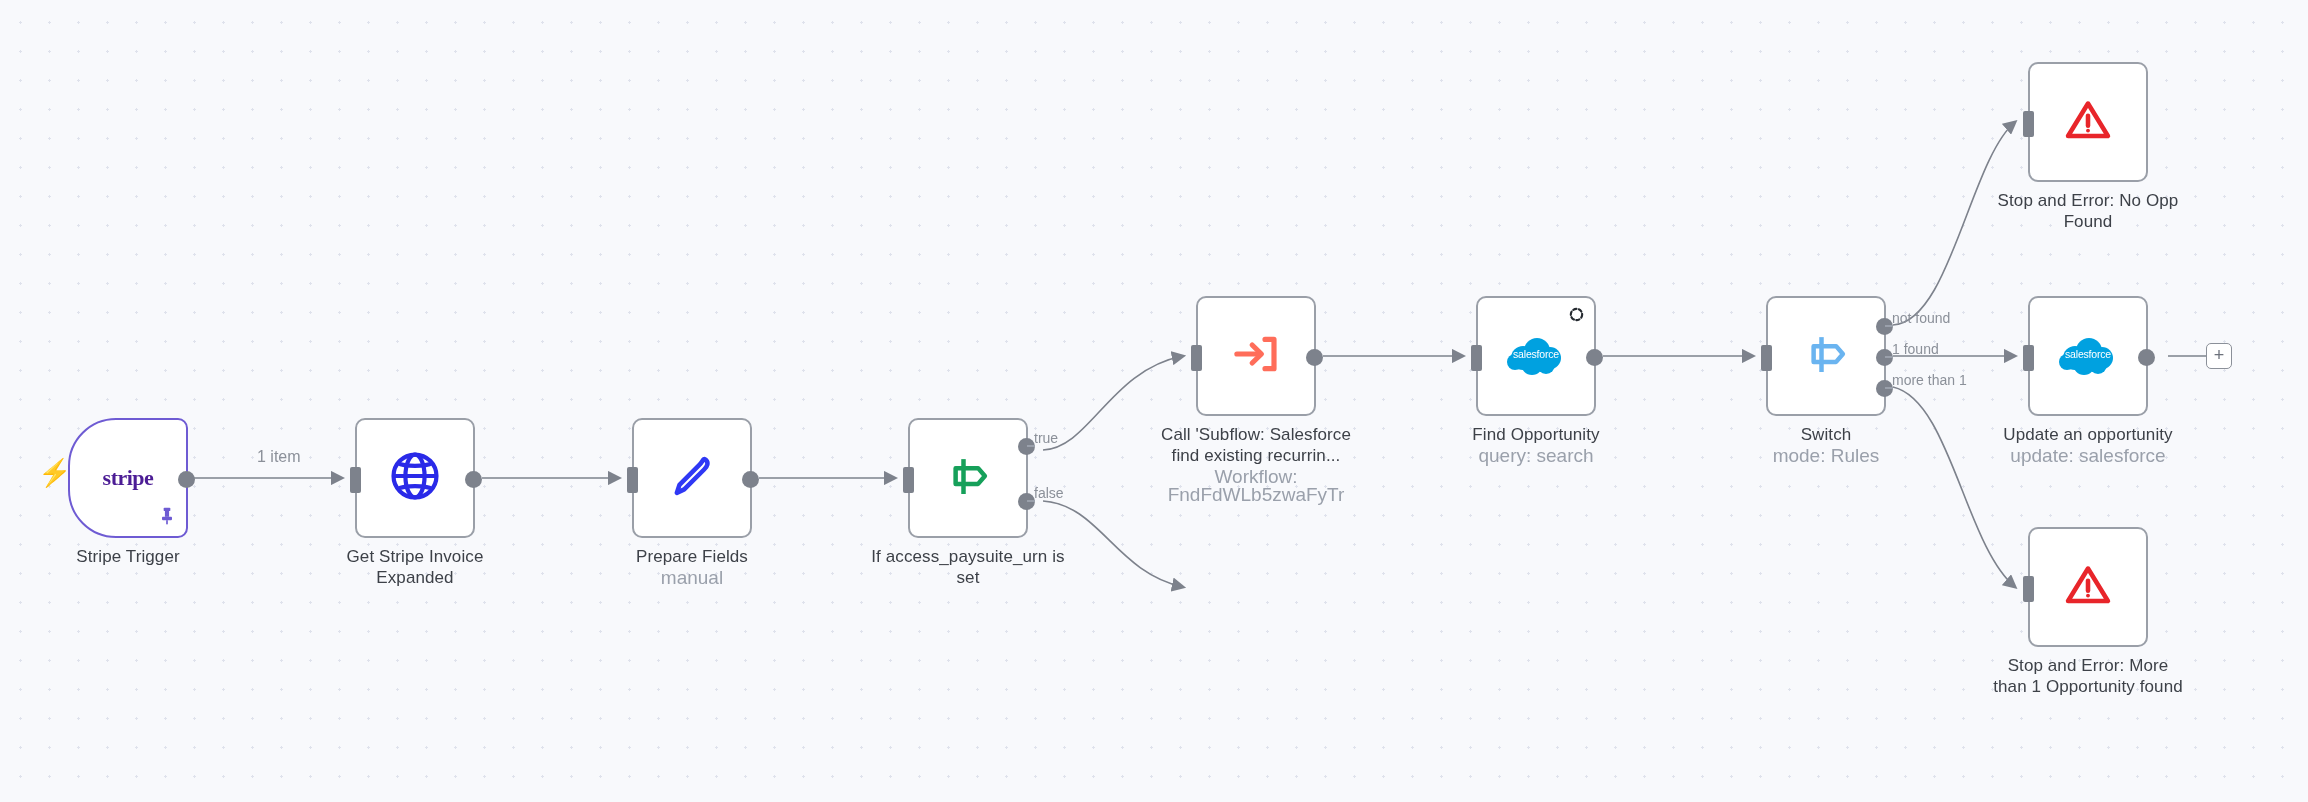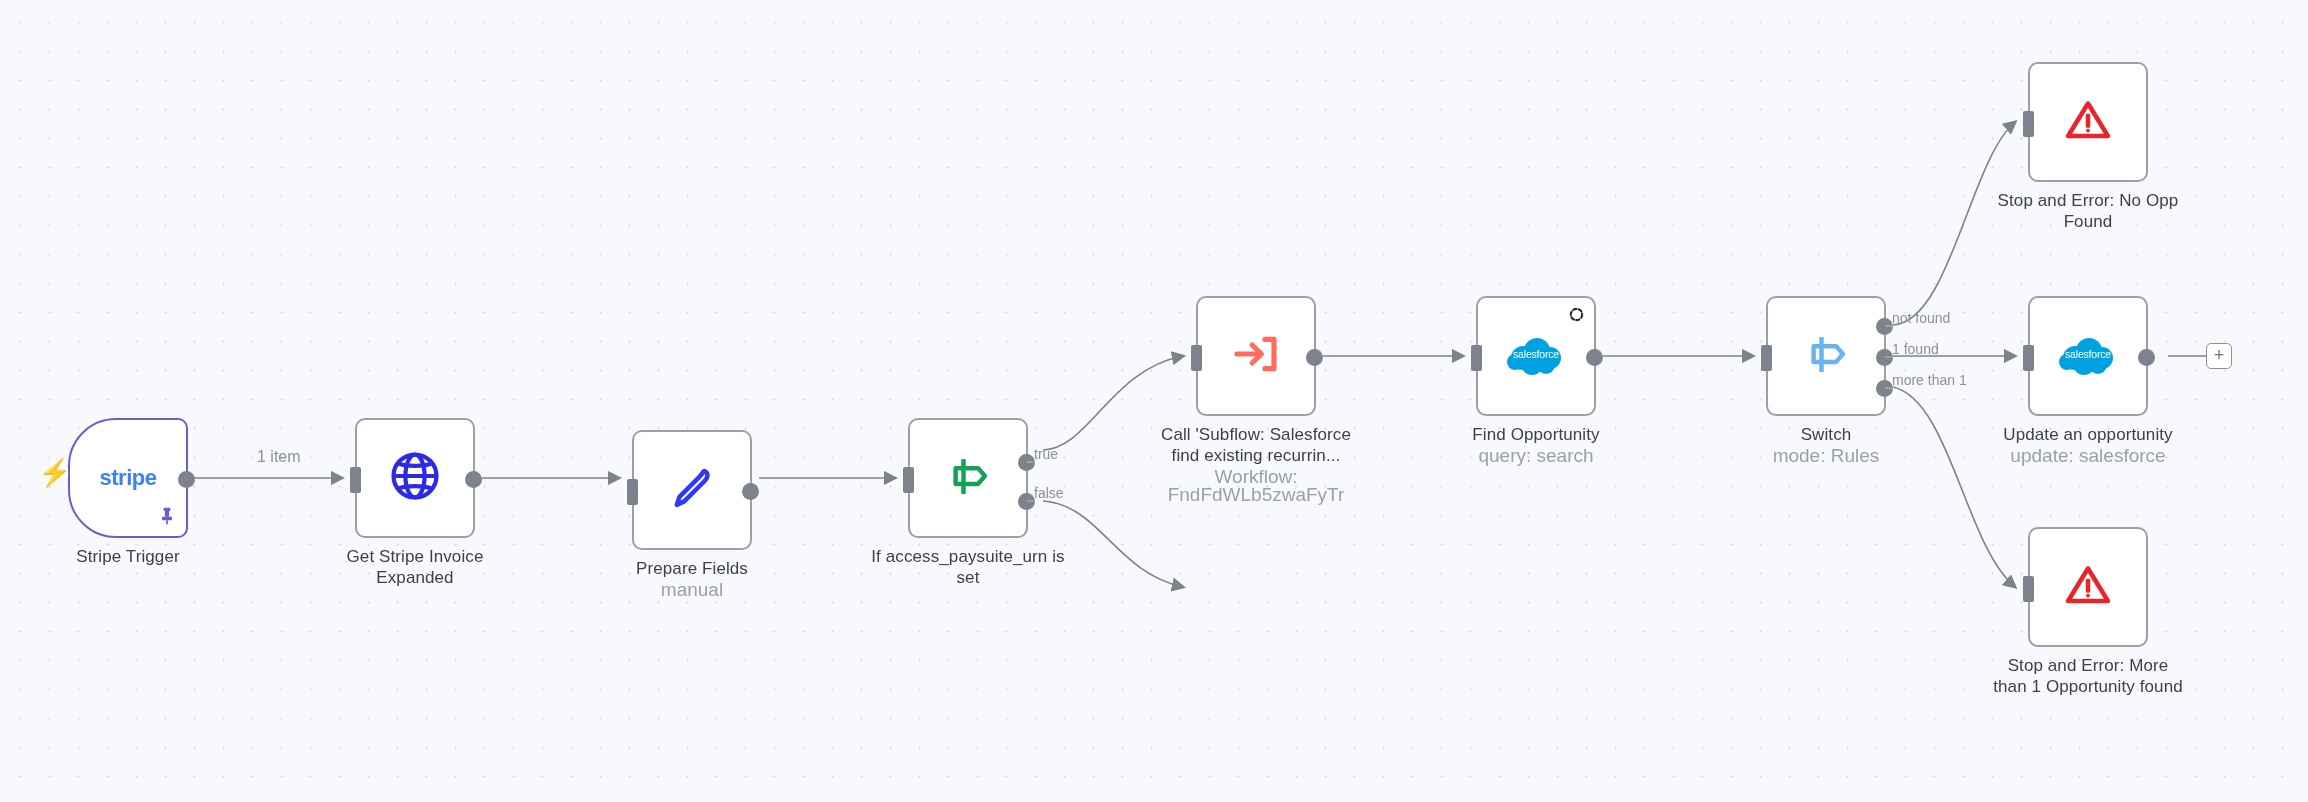--- a/index.html
+++ b/index.html
@@ -64,21 +64,21 @@
     background:#7d828c;
     border-radius:2px;
     left:-7px;top:47px;
   }
   .out-port{
     position:absolute;
     width:17px;height:17px;border-radius:50%;
     background:#7d828c;
     right:-9px;top:51px;
   }
-  .out-port.p0{top:34px;}
+  .out-port.p0{top:18px;}
   .out-port.p1{top:73px;}
   .sw0{top:20px;} .sw1{top:51px;} .sw2{top:82px;}
   .port-label{
     position:absolute;
     font-size:14px;color:#8b9099;
     white-space:nowrap;
     left:16px;top:-8px;
   }
   .port-tick{
     position:absolute;left:9px;top:7px;width:8px;height:2px;background:#9aa0ab;
@@ -152,21 +152,21 @@
 
       <path d="M2168,356 L2206,356"></path>
     </g>
   </svg>
 
   <div class="item-count" style="left:257px;top:448px;">1 item</div>
 
   <div class="wrap" style="left:68px;top:418px;">
     <div class="bolt">⚡</div>
     <div class="node trigger">
-      <span style="color:#3b82f6;font-size:22px;font-weight:bold;letter-spacing:-.5px;">stripe</span>
+      <span style="color:#4c1d95;font-size:22px;font-weight:bold;letter-spacing:-.5px;font-family:Liberation Serif, serif;">stripe</span>
       <span class="pin">
         <svg width="20" height="20" viewBox="0 0 24 24" fill="#6e5bd3">
           <rect x="8" y="2" width="8" height="4" rx="1"></rect>
           <rect x="9.5" y="6" width="5" height="7"></rect>
           <rect x="6" y="13" width="12" height="4" rx="1"></rect>
           <rect x="11" y="17" width="2" height="5"></rect>
         </svg>
       </span>
       <div class="out-port"></div>
     </div>
@@ -184,21 +184,21 @@
           <path d="M4.5 6.4 C7.6 8.1 16.4 8.1 19.5 6.4"></path>
           <path d="M4.5 17.6 C7.6 15.9 16.4 15.9 19.5 17.6"></path>
         </svg>
       </span>
       <div class="out-port"></div>
     </div>
     <div class="node-label">Get Stripe Invoice
 Expanded</div>
   </div>
 
-  <div class="wrap" style="left:632px;top:430px;text-decoration:underline;">
+  <div class="wrap" style="left:632px;top:418px;text-decoration:underline;">
     <div class="node">
       <div class="in-port"></div>
       <span>
         <svg width="52" height="52" viewBox="0 0 24 24" fill="none" stroke="#2f38f5" stroke-width="2.1" stroke-linejoin="round">
           <path d="M18.4 4.6 C19.7 5.9 19.2 7.4 17.6 9 L8.4 18.2 L5 19.8 L6.2 16.1 L15.4 6.9 C17 5.3 17.2 3.4 18.4 4.6 Z"></path>
         </svg>
       </span>
       <div class="out-port"></div>
     </div>
     <div class="node-label">Prepare Fields</div>

